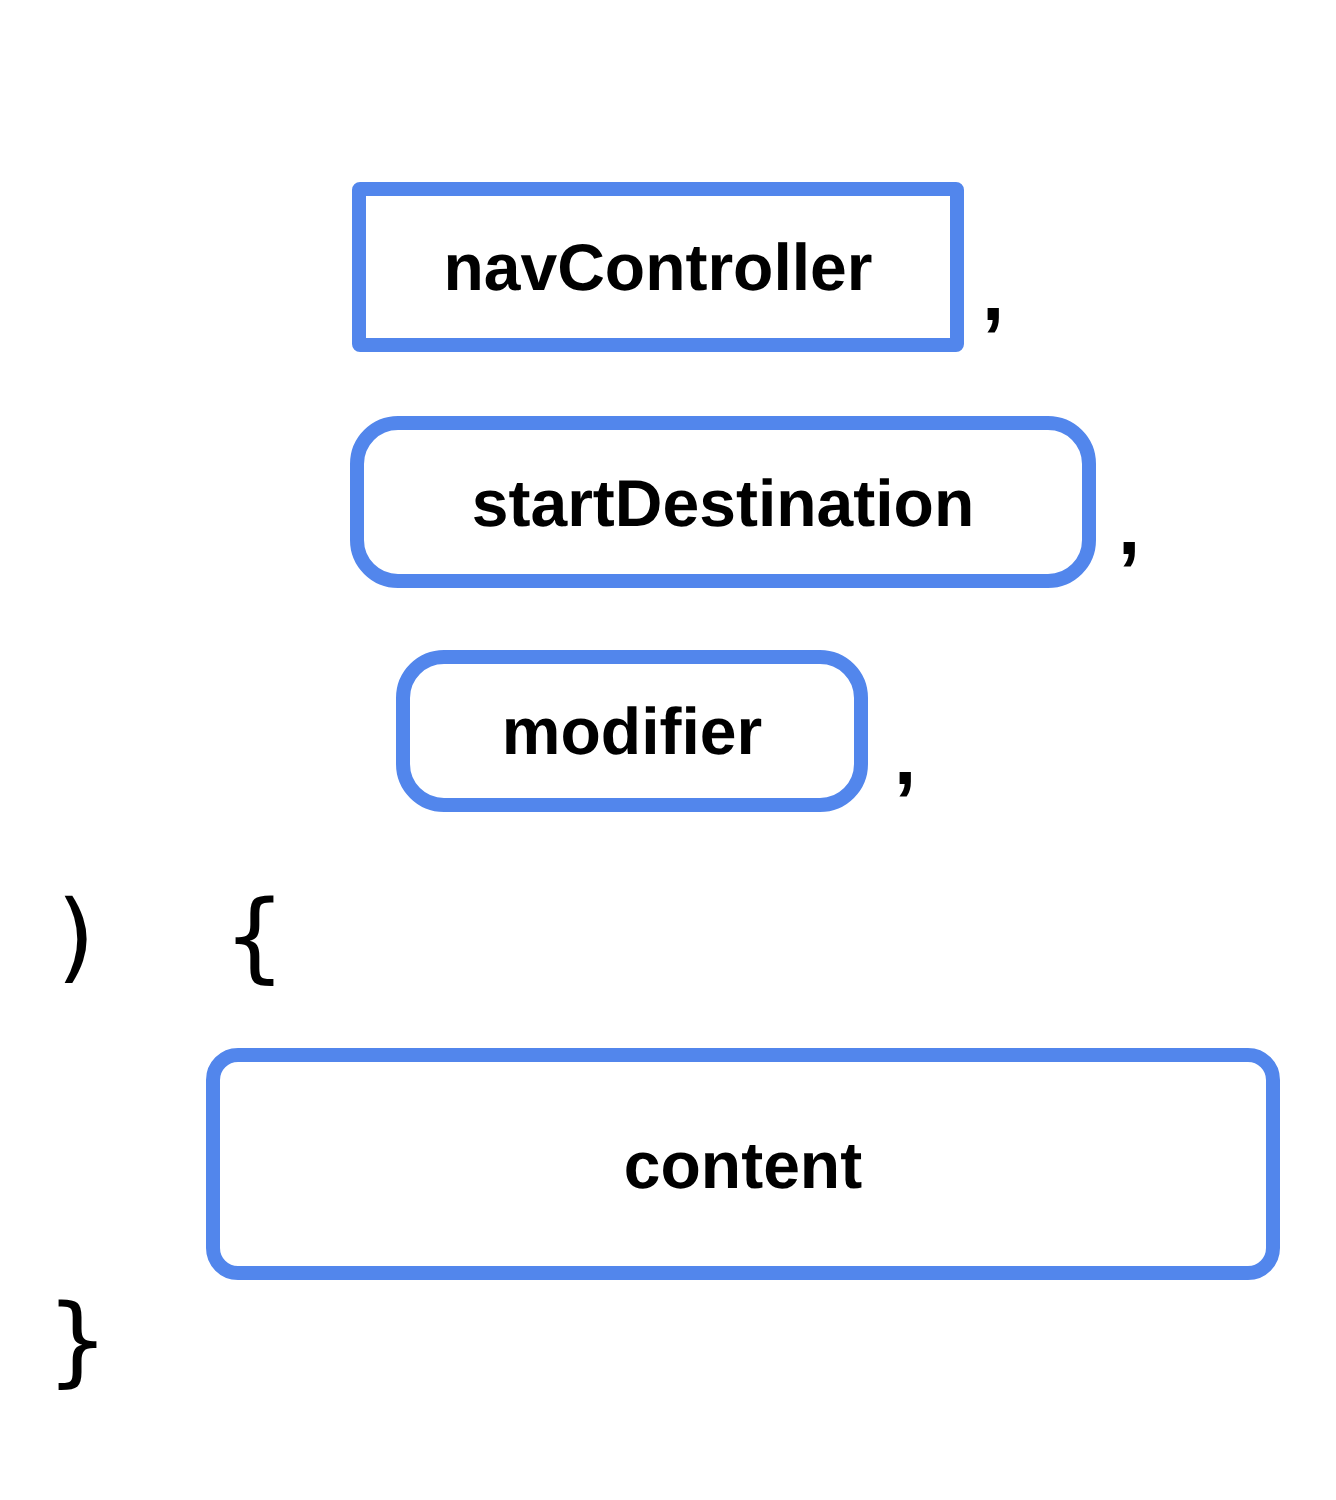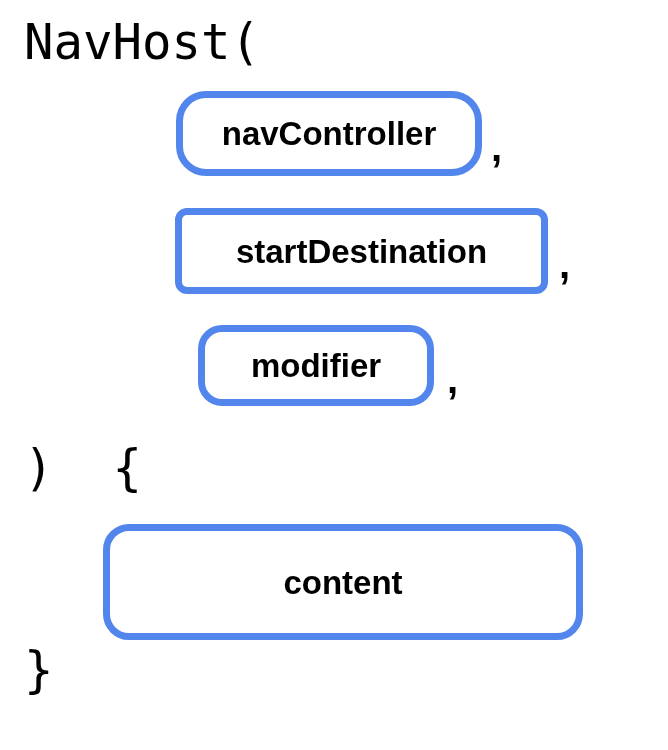--- a/index.html
+++ b/index.html
@@ -80,53 +80,52 @@
     font-family: "Liberation Sans", sans-serif;
     font-weight: 700;
     color: #000000;
     line-height: 1;
     white-space: pre;
   }
 
   
   #row-nav-controller        { left: 176px; top: 91px; }
   #row-nav-controller .param-box   { width: 306px; height: 85px;
-                                     border-width: 7px; border-radius: 30px; }
+                                     border-width: 7px; border-radius: 4px; }
   #row-nav-controller .param-label { font-size: 33px; }
   #row-nav-controller .param-comma { font-size: 40px; margin-left: 9px;
                                      margin-top: 26px; }
 
   
   #row-start-destination     { left: 175px; top: 208px; }
   #row-start-destination .param-box   { width: 373px; height: 86px;
-                                        border-width: 7px; border-radius: 12px; }
+                                        border-width: 7px; border-radius: 24px; }
   #row-start-destination .param-label { font-size: 33px; }
   #row-start-destination .param-comma { font-size: 40px; margin-left: 11px;
                                         margin-top: 26px; }
 
   
   #row-modifier              { left: 173px; top: 325px; }
   #row-modifier .param-box   { width: 236px; height: 81px;
                                border-width: 7px; border-radius: 24px; margin-left: 25px; }
   #row-modifier .param-label { font-size: 33px; }
   #row-modifier .param-comma { font-size: 40px; margin-left: 13px;
                                margin-top: 26px; }
 
   
   #row-content               { left: 103px; top: 524px; }
-  #row-content .param-box    { width: 480px; height: 116px;
-                               border-width: 7px; border-radius: 26px; }
+  #row-content .param-box    { width: 537px; height: 116px;
+                               border-width: 7px; border-radius: 16px; }
   #row-content .param-label  { font-size: 33px; }
 </style>
 </head>
 <body>
 
 <div id="diagram" style="background: rgb(255, 255, 255);">
 
-  <div class="code-text" id="line-navhost-open">NavHost(</div>
 
   <div class="param-row" id="row-nav-controller">
     <div class="param-box">
       <span class="param-label">navController</span>
     </div>
     <span class="param-comma">,</span>
   </div>
 
   <div class="param-row" id="row-start-destination">
     <div class="param-box">

